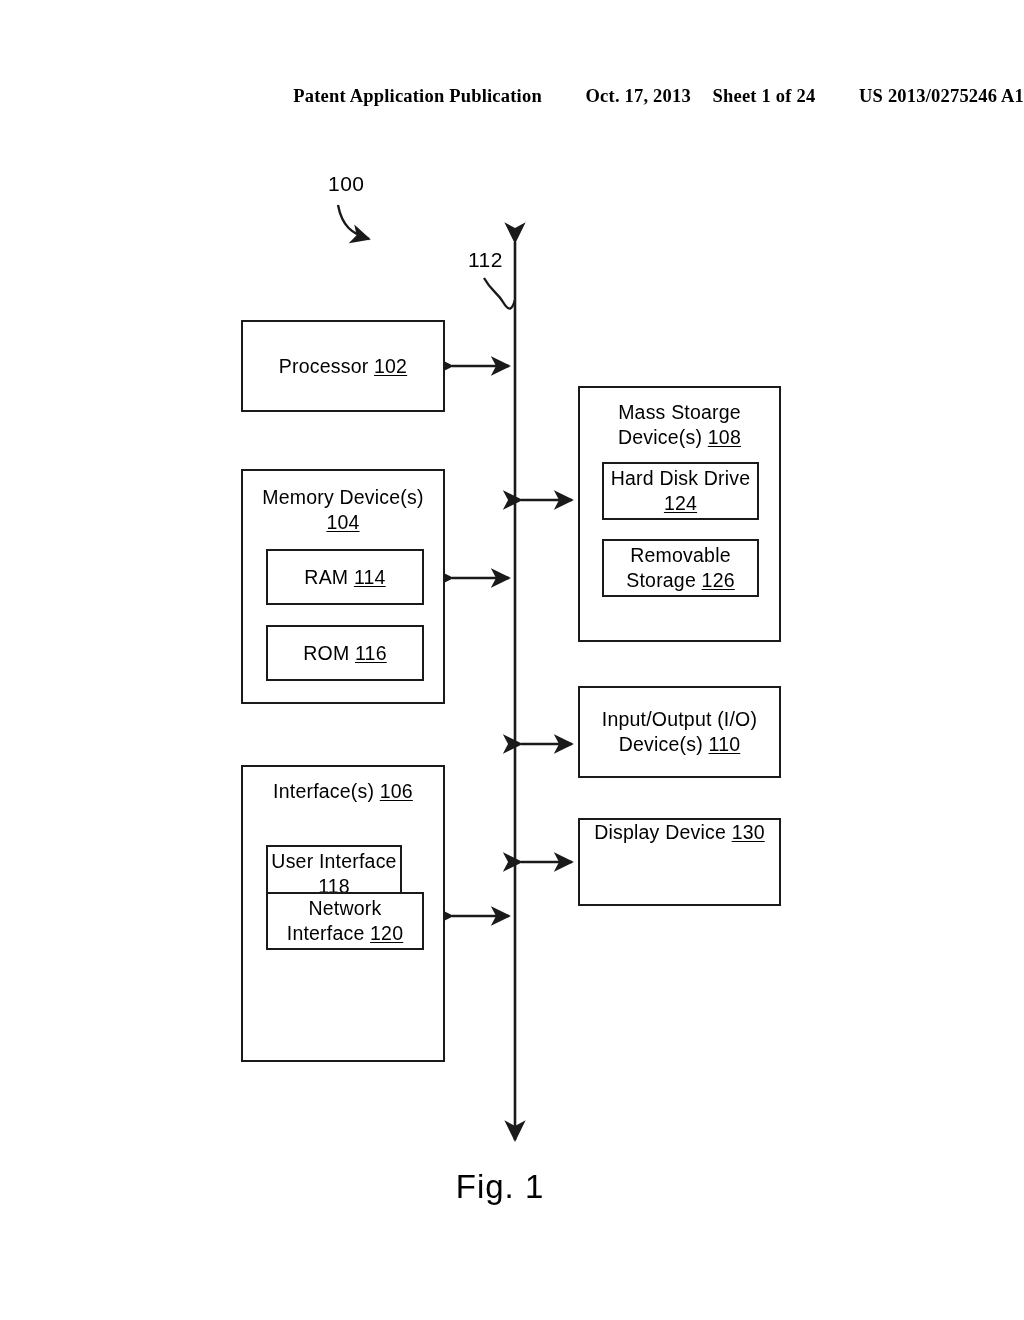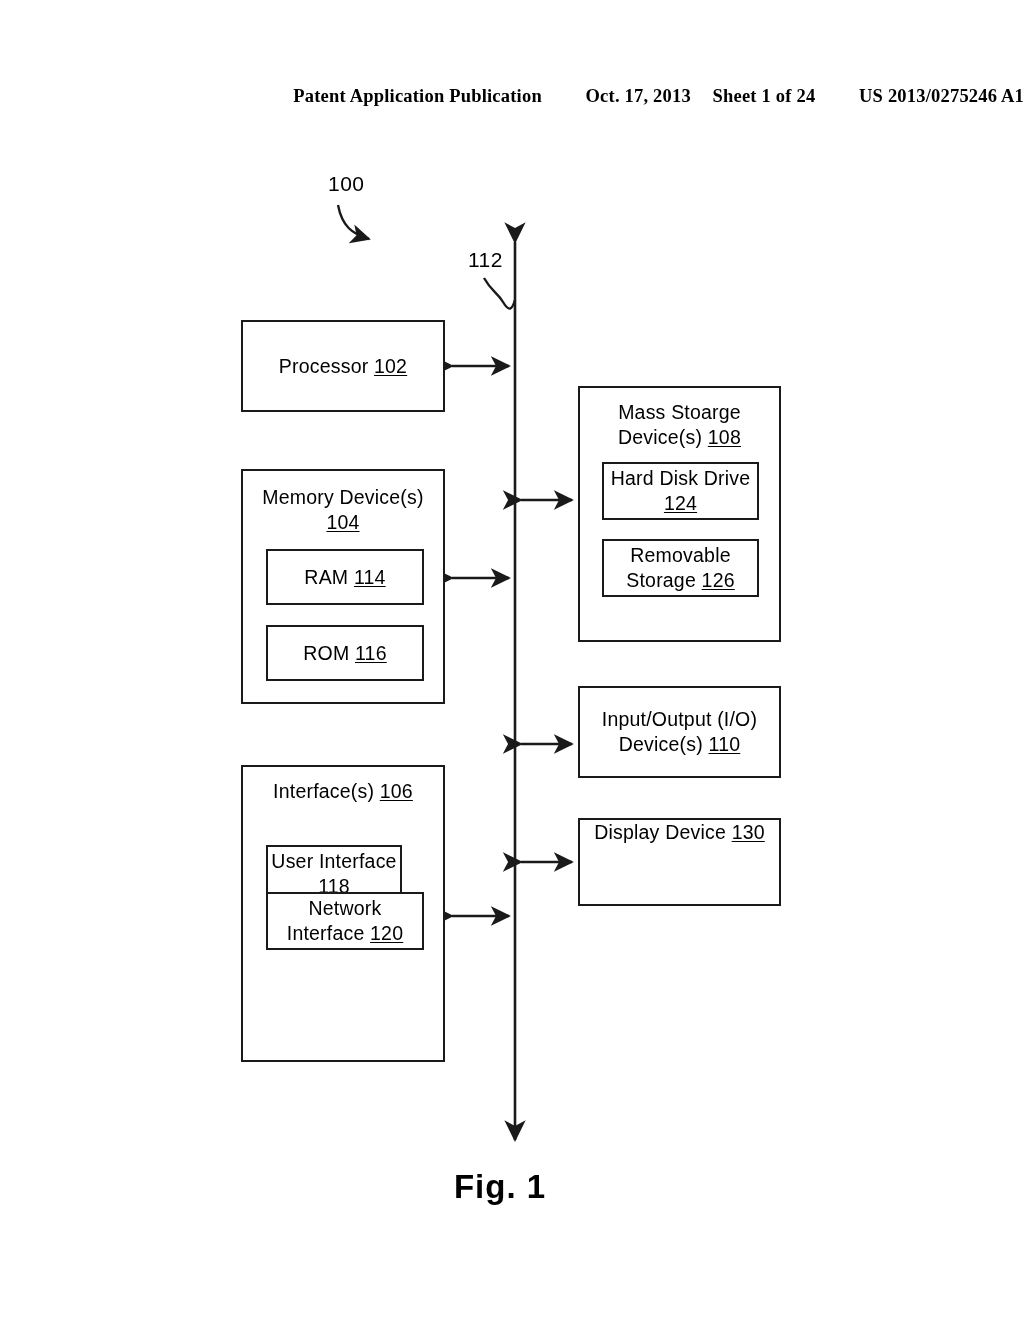--- a/index.html
+++ b/index.html
@@ -95,21 +95,20 @@
 
   
   #fig-caption {
     position: absolute;
     left: 0;
     width: 1000px;
     top: 1168px;
     text-align: center;
     font-size: 33px;
     letter-spacing: 1px;
-    font-weight: bold;
   }
 </style>
 </head>
 <body>
 
 <div id="patent-header">
   <span class="seg">Patent Application Publication</span>
   <span class="gap-lg"></span>
   <span class="seg">Oct. 17, 2013</span>
   <span class="gap-sm"></span>

